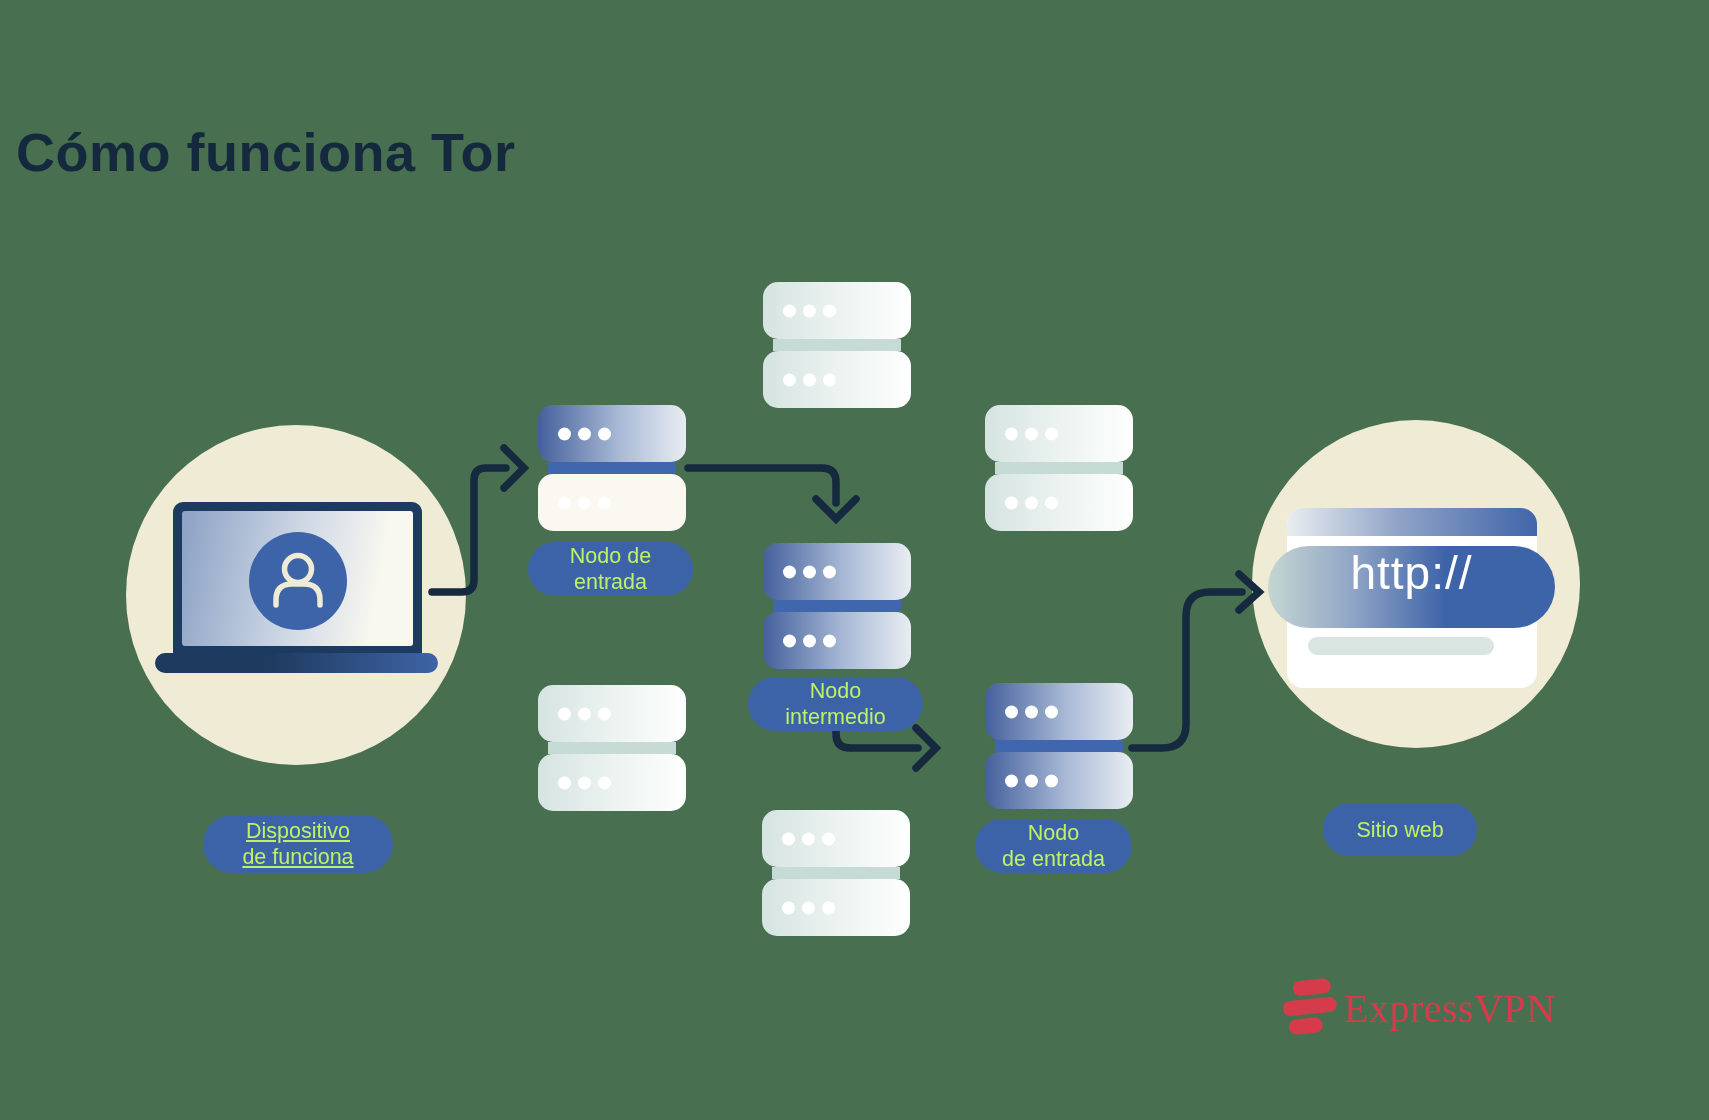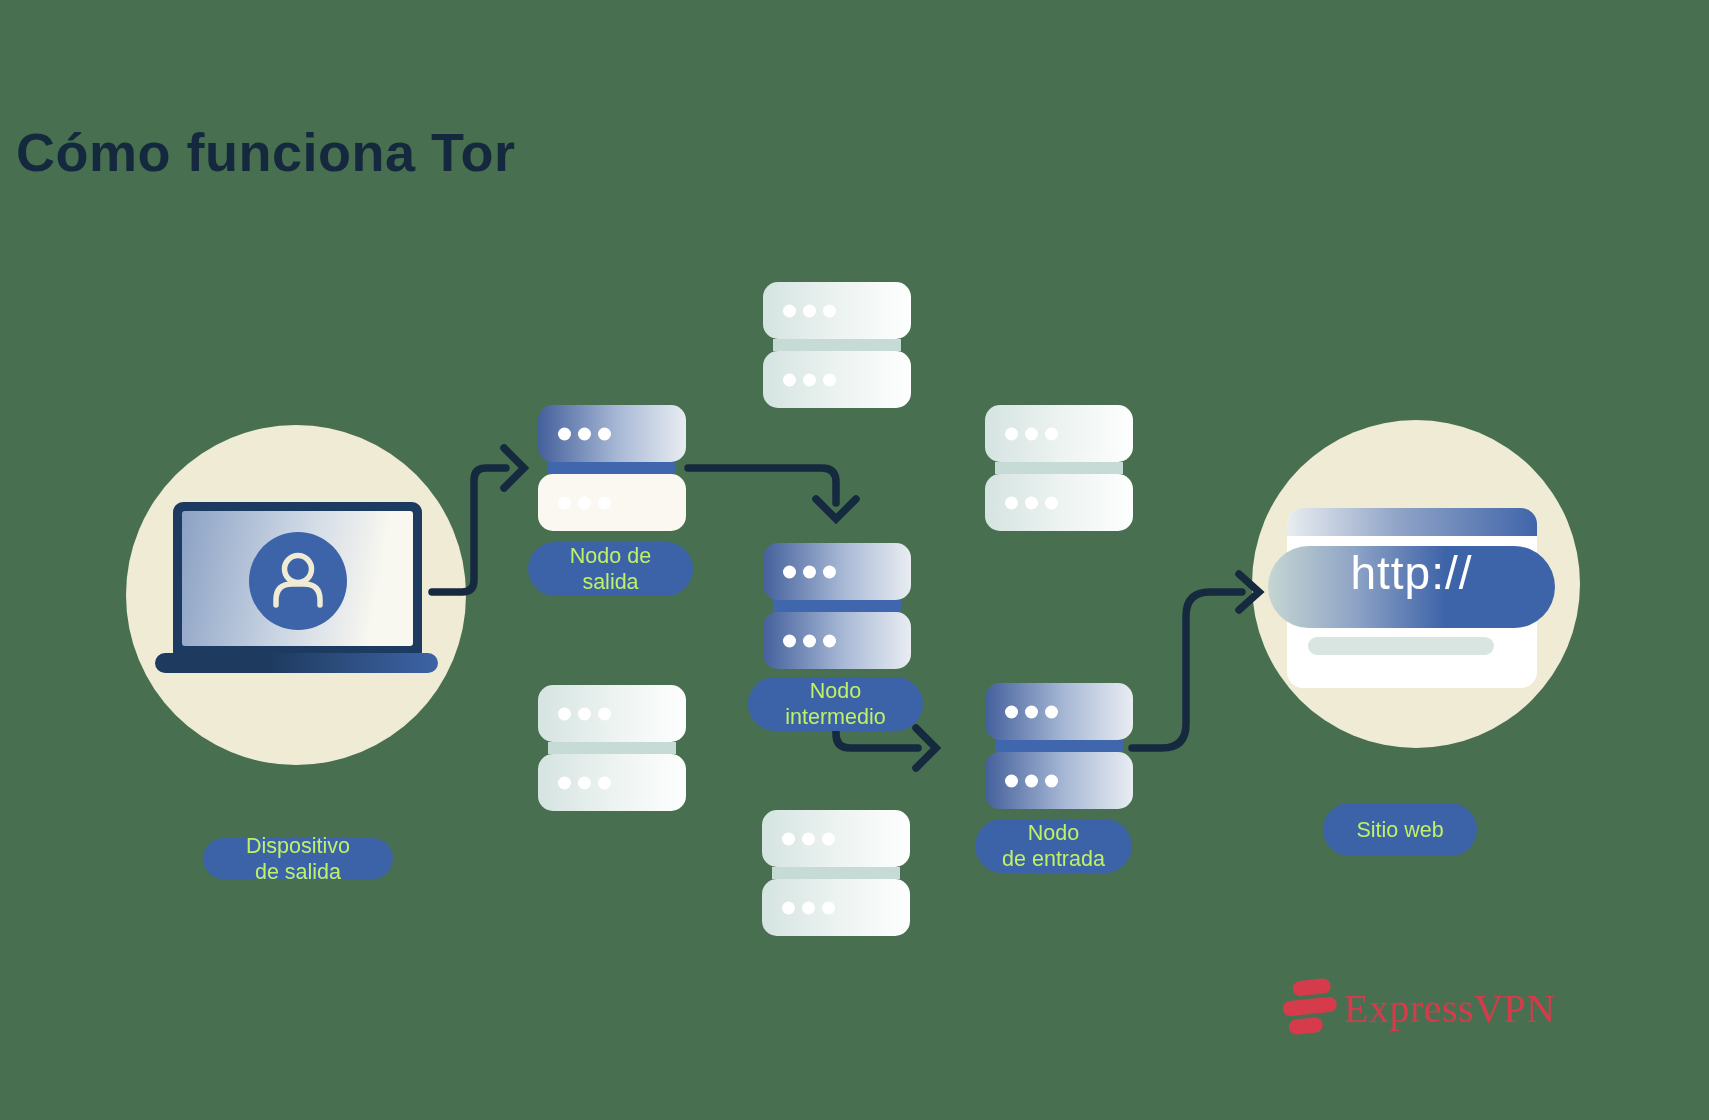--- a/index.html
+++ b/index.html
@@ -274,27 +274,27 @@
   </div>
 
   <div class="browser">
     <div class="browser-topbar"></div>
     <div class="browser-line"></div>
   </div>
   <div class="address-pill">
     <span class="address-text">http://</span>
   </div>
 
-  <div class="pill" style="left:203px;top:838px;width:190px;height:41px;">
+  <div class="pill" style="left:203px;top:815px;width:190px;height:58px;text-decoration:underline;">
     <span>Dispositivo</span>
-    <span>de salida</span>
+    <span>de funciona</span>
   </div>
   <div class="pill" style="left:528px;top:542px;width:165px;height:54px;">
     <span>Nodo de</span>
-    <span>salida</span>
+    <span>entrada</span>
   </div>
   <div class="pill" style="left:748px;top:677px;width:175px;height:54px;">
     <span>Nodo</span>
     <span>intermedio</span>
   </div>
   <div class="pill" style="left:975px;top:819px;width:157px;height:54px;">
     <span>Nodo</span>
     <span>de entrada</span>
   </div>
   <div class="pill" style="left:1323px;top:803px;width:154px;height:53px;">

